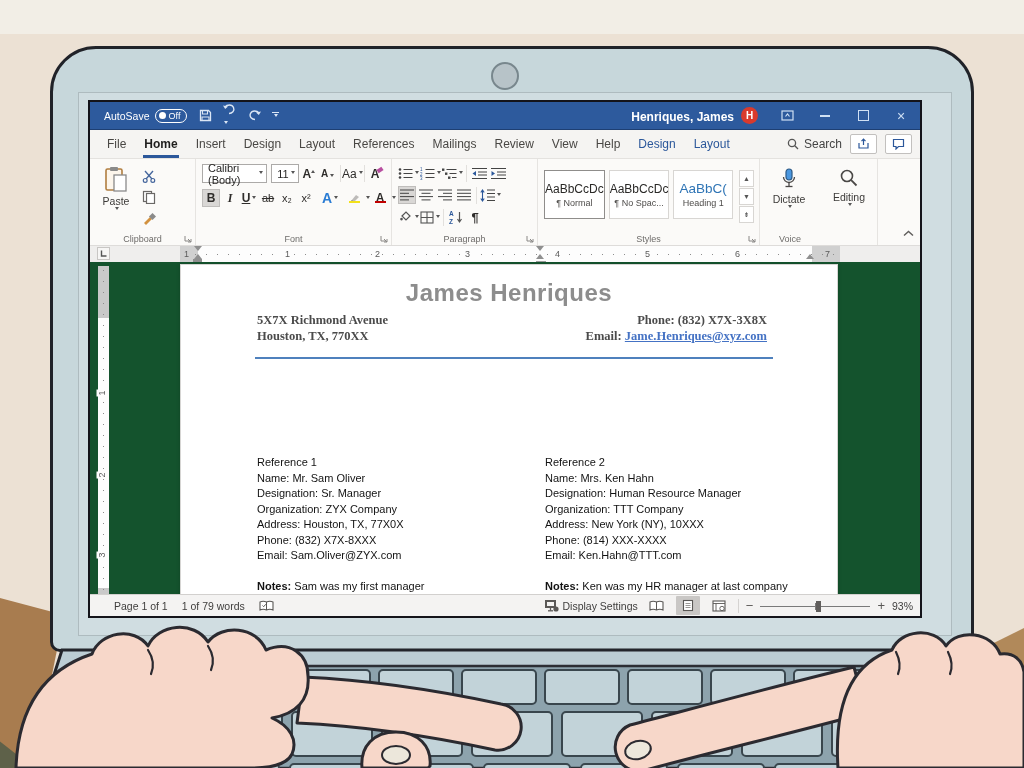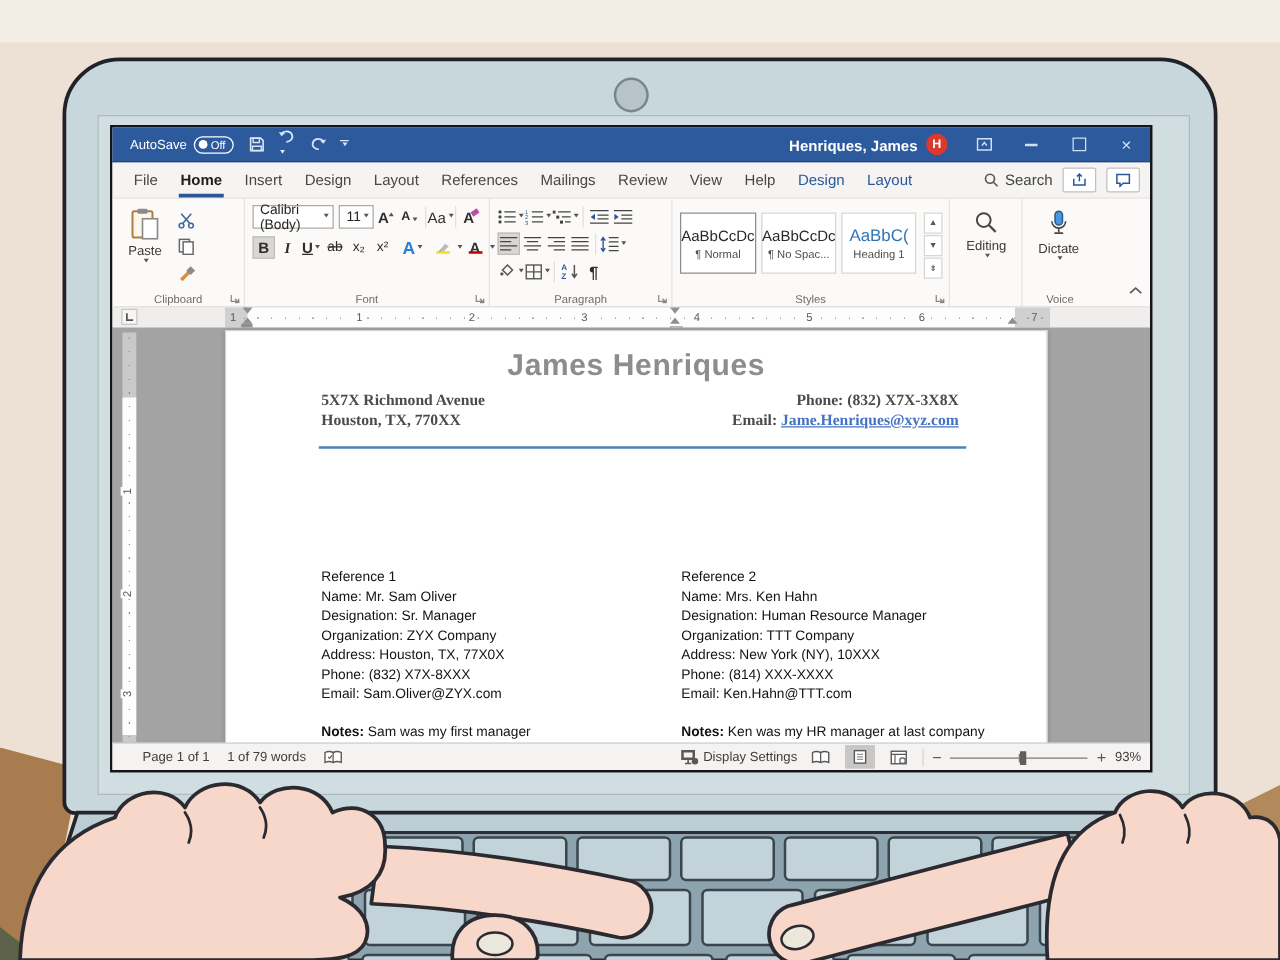--- a/index.html
+++ b/index.html
@@ -93,21 +93,21 @@
   .hwhite{position:absolute;left:18px;top:0;width:614px;height:16px;background:#fdfdfd;}
   .hticks{position:absolute;left:4px;right:4px;top:8px;height:1px;background:repeating-linear-gradient(90deg,#8d8d8d 0 1px,transparent 1px 11px);}
   .rnum{position:absolute;top:2px;font-size:9px;color:#5a5a5a;background:#fdfdfd;padding:0 2px;line-height:12px;}
   .rnum.gray{background:#d0d0d0;}
   .ind-top{position:absolute;top:0;width:0;height:0;border:4px solid transparent;border-top:5px solid #8f8f8f;}
   .ind-bot{position:absolute;bottom:3px;width:0;height:0;border:4px solid transparent;border-bottom:5px solid #8f8f8f;}
   .ind-box{position:absolute;bottom:0;width:9px;height:3px;background:#8f8f8f;}
   .ind-drop{position:absolute;top:15px;width:8px;height:6px;background:#fff;border:1px solid #9a9a9a;}
 
   
-  .docarea{flex:1 1 auto;background:#a3a3a3;position:relative;overflow:hidden;padding-left:40px;}
+  .docarea{flex:1 1 auto;background:#14532d;position:relative;overflow:hidden;padding-left:40px;}
   .vruler{position:absolute;left:8px;top:4px;width:11px;height:328px;background:#c9c9c9;}
   .vwhite{position:absolute;left:0;top:52px;width:11px;height:270px;background:#fdfdfd;}
   .vticks{position:absolute;left:5px;top:4px;bottom:4px;width:1px;background:repeating-linear-gradient(180deg,#8d8d8d 0 1px,transparent 1px 11px);}
   .vnum{position:absolute;left:0;font-size:9px;color:#5a5a5a;transform:rotate(-90deg);background:#fdfdfd;padding:0 1px;}
   .page{position:absolute;left:90px;top:2px;width:658px;height:334px;background:#fff;border:1px solid #d6d5d3;box-sizing:border-box;box-shadow:0 1px 4px rgba(0,0,0,.18);}
   .docname{position:absolute;top:14px;left:0;right:0;text-align:center;font-size:24px;font-weight:bold;color:#8d8d8d;letter-spacing:.5px;}
   .contact{position:absolute;top:47px;left:0;right:0;display:flex;justify-content:space-between;padding:0 70px 0 76px;font-family:"Liberation Serif",serif;font-weight:bold;font-size:12.5px;color:#4b4b4b;line-height:16px;}
   .contact .right{text-align:right;}
   .maillink{color:#4472c4;text-decoration:underline;}
   .bluerule{position:absolute;top:92px;left:74px;width:518px;height:2px;background:#4f81bd;}
@@ -481,43 +481,43 @@
           </div>
         </div>
         <span class="glabel">Styles</span>
         <span class="dlaunch">
             <svg width="8" height="8" viewBox="0 0 8 8">
               <path d="M1 1v5h5M4 4l3 3M7 4v3h-3" fill="none" stroke="#8a8886" stroke-width="1"></path>
             </svg>
           </span>
       </div>
 
-      <div class="rgroup" style="width:58px">
-        <div class="bigbtn">
-          <svg class="icon" width="20" height="20" viewBox="0 0 20 20">
-              <circle cx="8" cy="8" r="5.5" fill="none" stroke="#4a4846" stroke-width="1.6"></circle>
-              <line x1="12.2" y1="12.2" x2="17.5" y2="17.5" stroke="#4a4846" stroke-width="1.8"></line>
-            </svg>
-          <span class="blabel">Editing</span>
-          <span class="caret small" style="color:#555"></span>
-        </div>
-      </div>
-
       <div class="rgroup" style="width:60px;border-right:none">
         <div class="bigbtn">
           <svg class="icon" width="18" height="22" viewBox="0 0 18 22">
               <rect x="6" y="1" width="6" height="11" rx="3" fill="#4a97e0" stroke="#2d5a86" stroke-width="1.2"></rect>
               <path d="M3.5 9 a5.5 5.5 0 0 0 11 0" fill="none" stroke="#4a4846" stroke-width="1.3"></path>
               <line x1="9" y1="14.5" x2="9" y2="18" stroke="#4a4846" stroke-width="1.3"></line>
               <line x1="5.5" y1="18.5" x2="12.5" y2="18.5" stroke="#4a4846" stroke-width="1.3"></line>
             </svg>
           <span class="blabel">Dictate</span>
           <span class="caret small" style="color:#555"></span>
         </div>
         <span class="glabel">Voice</span>
+      </div>
+
+      <div class="rgroup" style="width:58px">
+        <div class="bigbtn">
+          <svg class="icon" width="20" height="20" viewBox="0 0 20 20">
+              <circle cx="8" cy="8" r="5.5" fill="none" stroke="#4a4846" stroke-width="1.6"></circle>
+              <line x1="12.2" y1="12.2" x2="17.5" y2="17.5" stroke="#4a4846" stroke-width="1.8"></line>
+            </svg>
+          <span class="blabel">Editing</span>
+          <span class="caret small" style="color:#555"></span>
+        </div>
       </div>
 
       <span class="collapse"><svg width="11" height="7" viewBox="0 0 11 7">
             <path d="M1 5.5 L5.5 1.5 L10 5.5" fill="none" stroke="#5f5d5b" stroke-width="1.4"></path>
           </svg></span>
     </div>
 
     <div class="rulerrow">
       <span class="tabsel">
           <svg width="9" height="9" viewBox="0 0 9 9">

